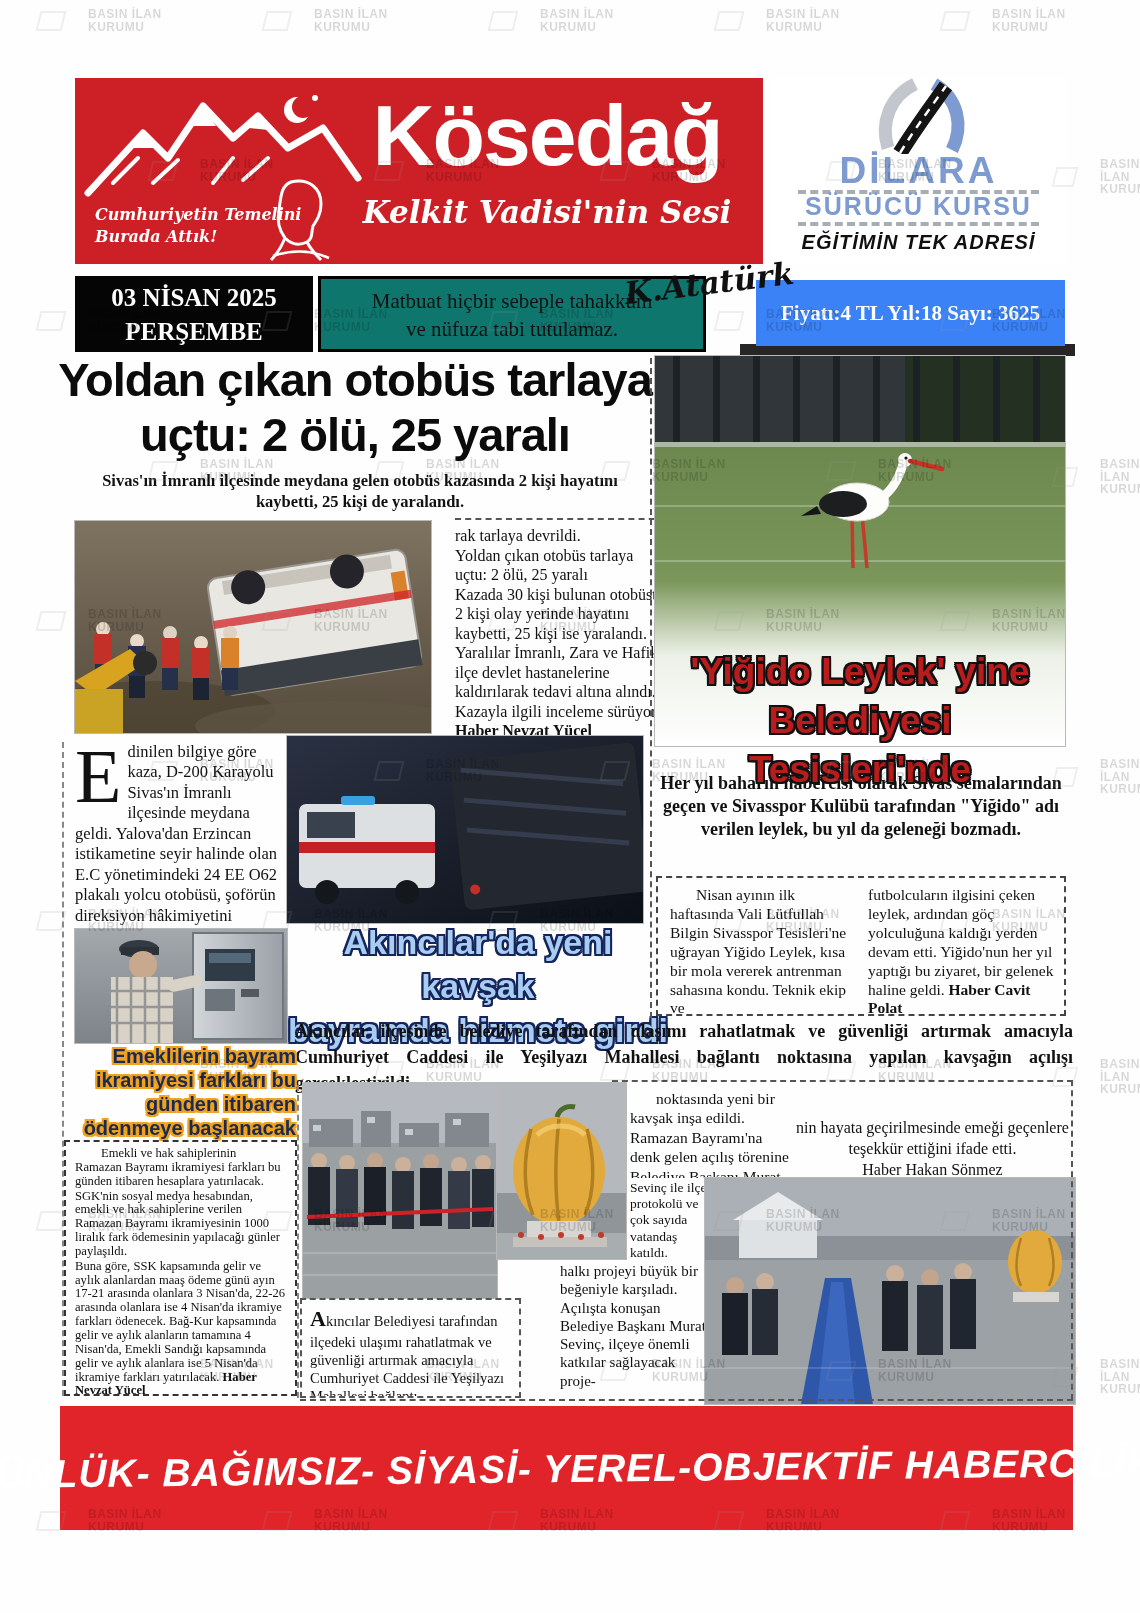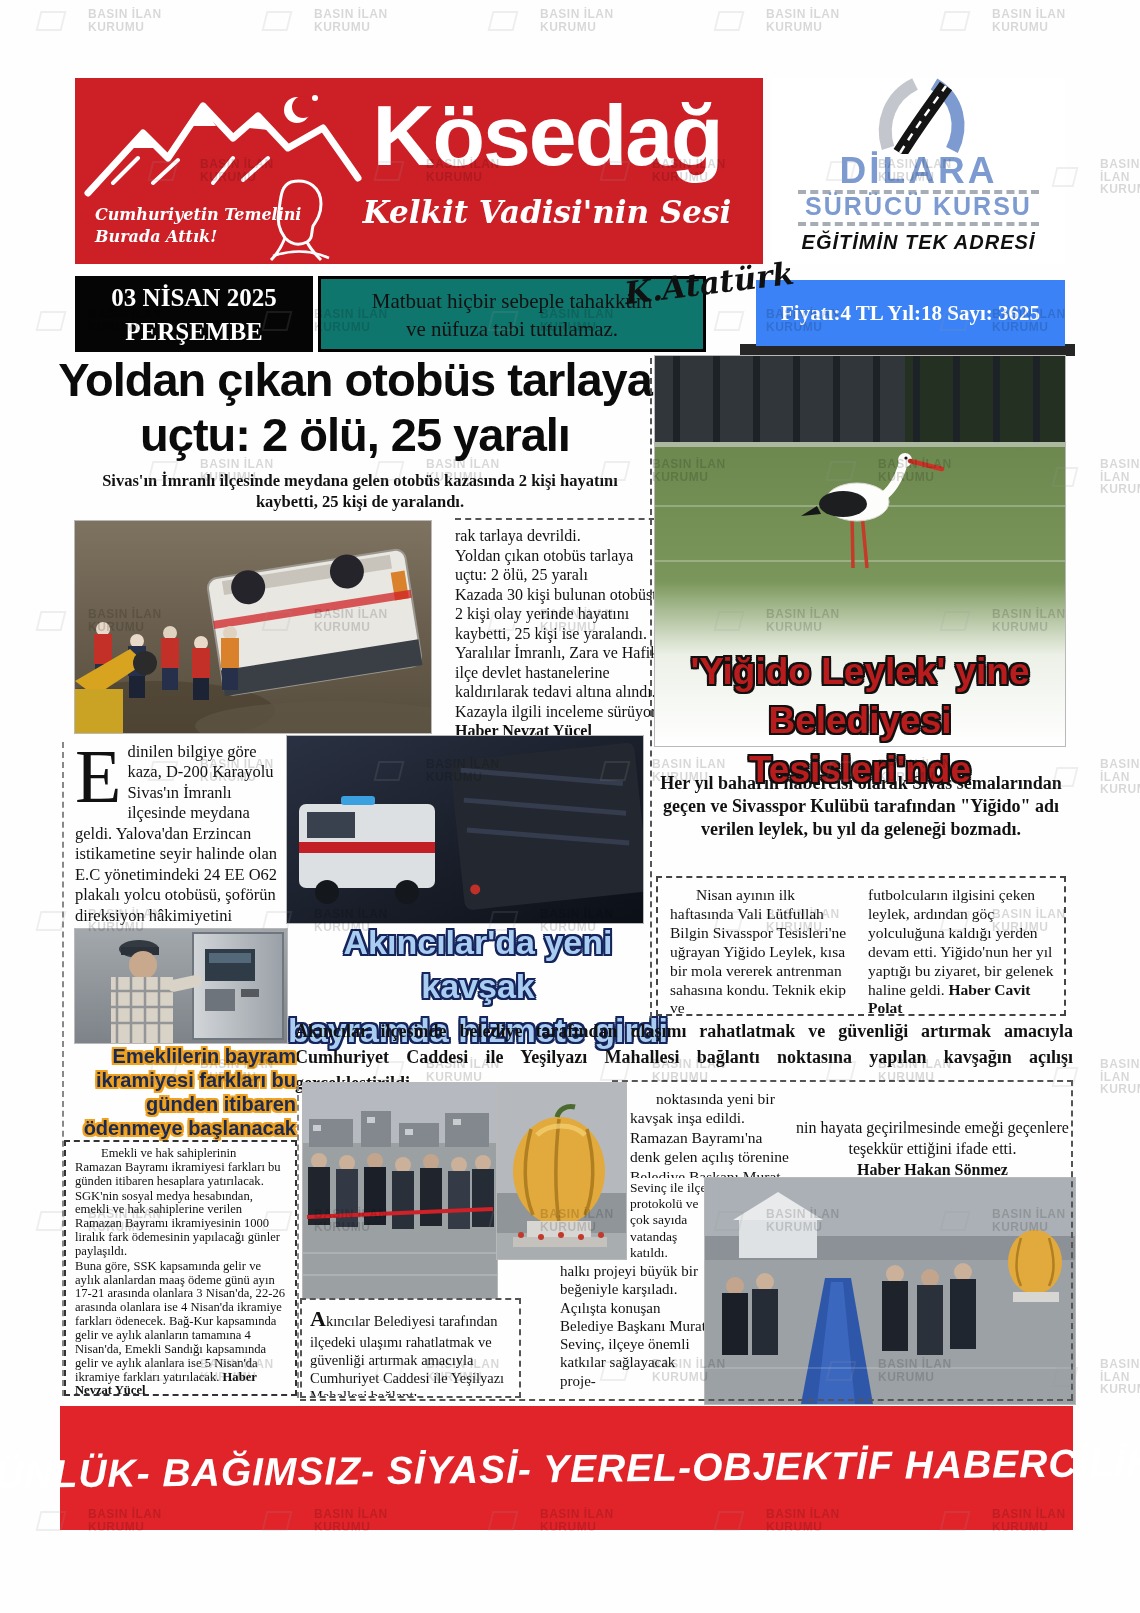--- a/index.html
+++ b/index.html
@@ -82,21 +82,21 @@
   .ribbon-photo{left:303px;top:1083px;width:194px;height:215px;}
   .melon-photo{left:497px;top:1083px;width:129px;height:176px;}
   .colmid-a{left:630px;top:1089px;width:162px;height:89px;overflow:hidden;
     font:400 15.5px/1.25 "Liberation Serif",serif;text-indent:26px;}
   .colmid-b{left:630px;top:1180px;width:77px;height:82px;overflow:hidden;
     font:400 13.5px/1.2 "Liberation Serif",serif;}
   .colmid-c{left:560px;top:1262px;width:147px;height:138px;overflow:hidden;
     font:400 15px/1.22 "Liberation Serif",serif;}
   .colright{left:792px;top:1118px;width:281px;height:90px;overflow:hidden;
     font:400 16px/1.3 "Liberation Serif",serif;text-align:center;}
-  .colright .byline{font-weight:700;}
+  .colright .byline{font-weight:400;}
   .officials-photo{left:705px;top:1178px;width:370px;height:226px;}
   .caption-box{left:300px;top:1298px;width:221px;height:100px;border:2px dashed #555;
     box-sizing:border-box;padding:5px 8px;font:400 14.5px/1.25 "Liberation Serif",serif;overflow:hidden;}
   .caption-box p{margin:0;}
   .caption-box p::first-letter{font-size:22px;font-weight:700;}
 
   
   .emekli-head{left:64px;top:1044px;width:232px;text-align:right;color:#1b2a52;
     font:800 20px/1.2 "Liberation Sans",sans-serif;
     text-shadow:-2px -2px 0 #f0a11d,2px -2px 0 #f0a11d,-2px 2px 0 #f0a11d,2px 2px 0 #f0a11d,

